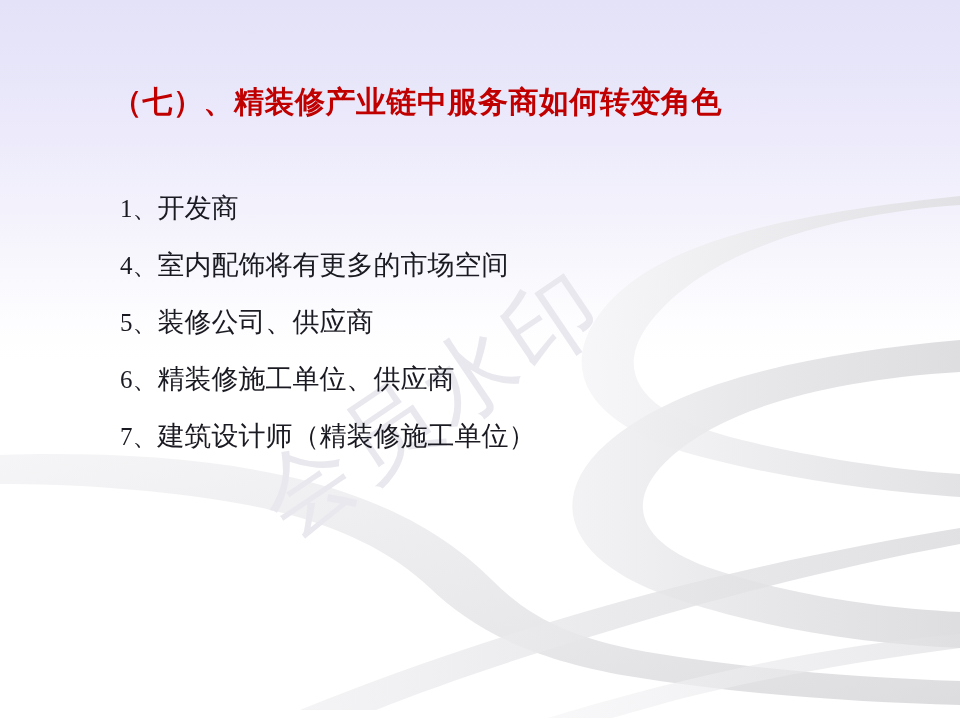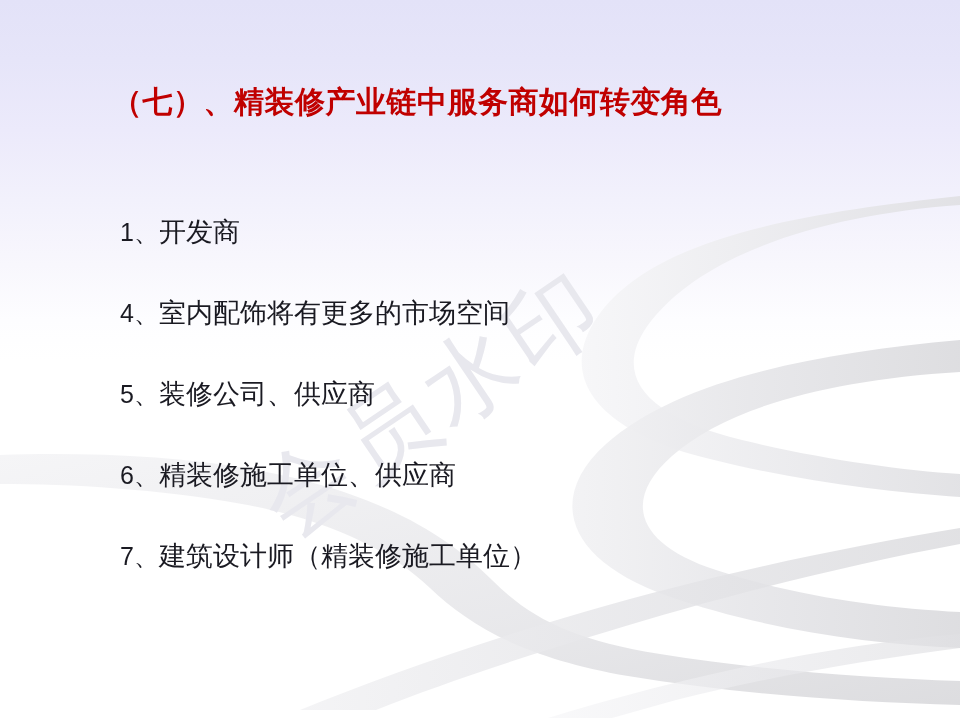--- a/index.html
+++ b/index.html
@@ -95,22 +95,21 @@
     margin: 0;
     padding: 0;
     list-style: none;
   }
   .bullet-item {
     height: 57px;
     line-height: 44px;
     font-size: 27px;
     color: #1a1a22;
     white-space: nowrap;
-    font-family: Liberation Sans, sans-serif;
-    margin-top: 24px;
+    font-family: Liberation Serif, serif;
   }
   .bullet-num {
     font-size: 25px;
     color: #1a1a22;
   }
   .bullet-text {
     font-size: 27px;
     color: #1a1a22;
   }
 </style>

